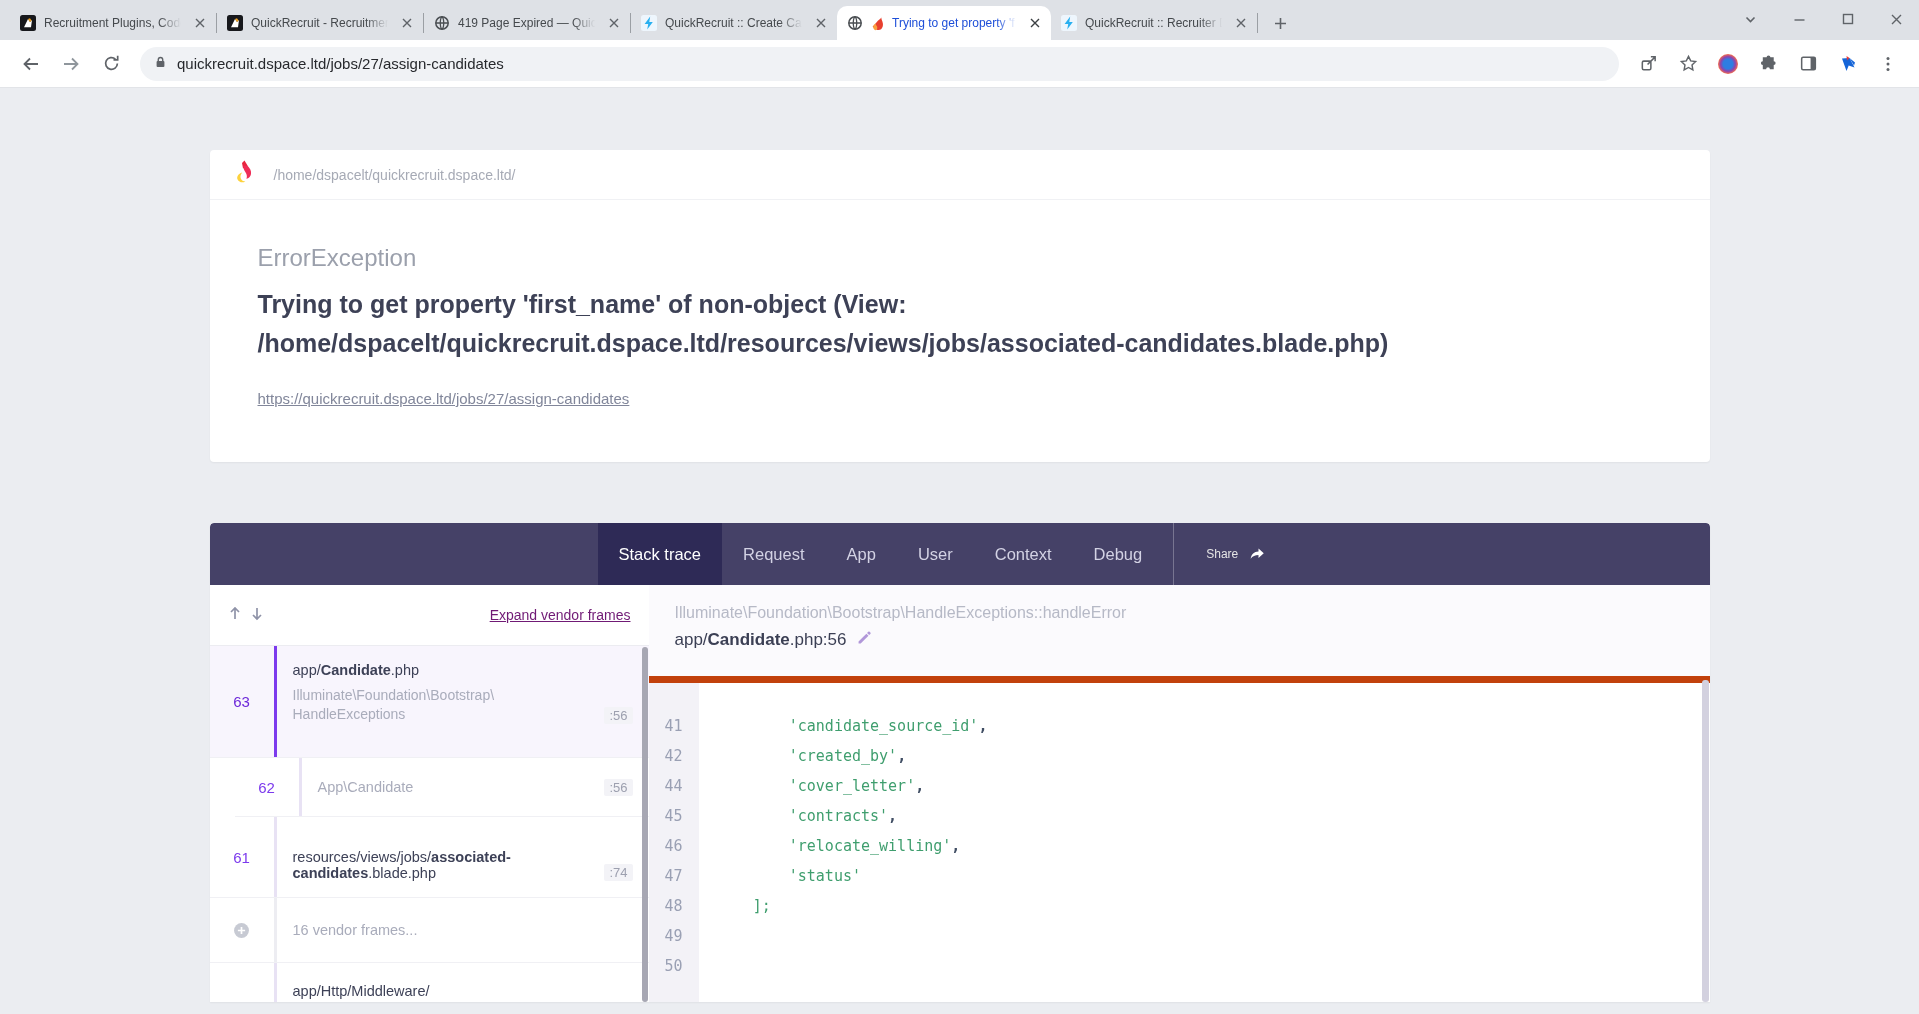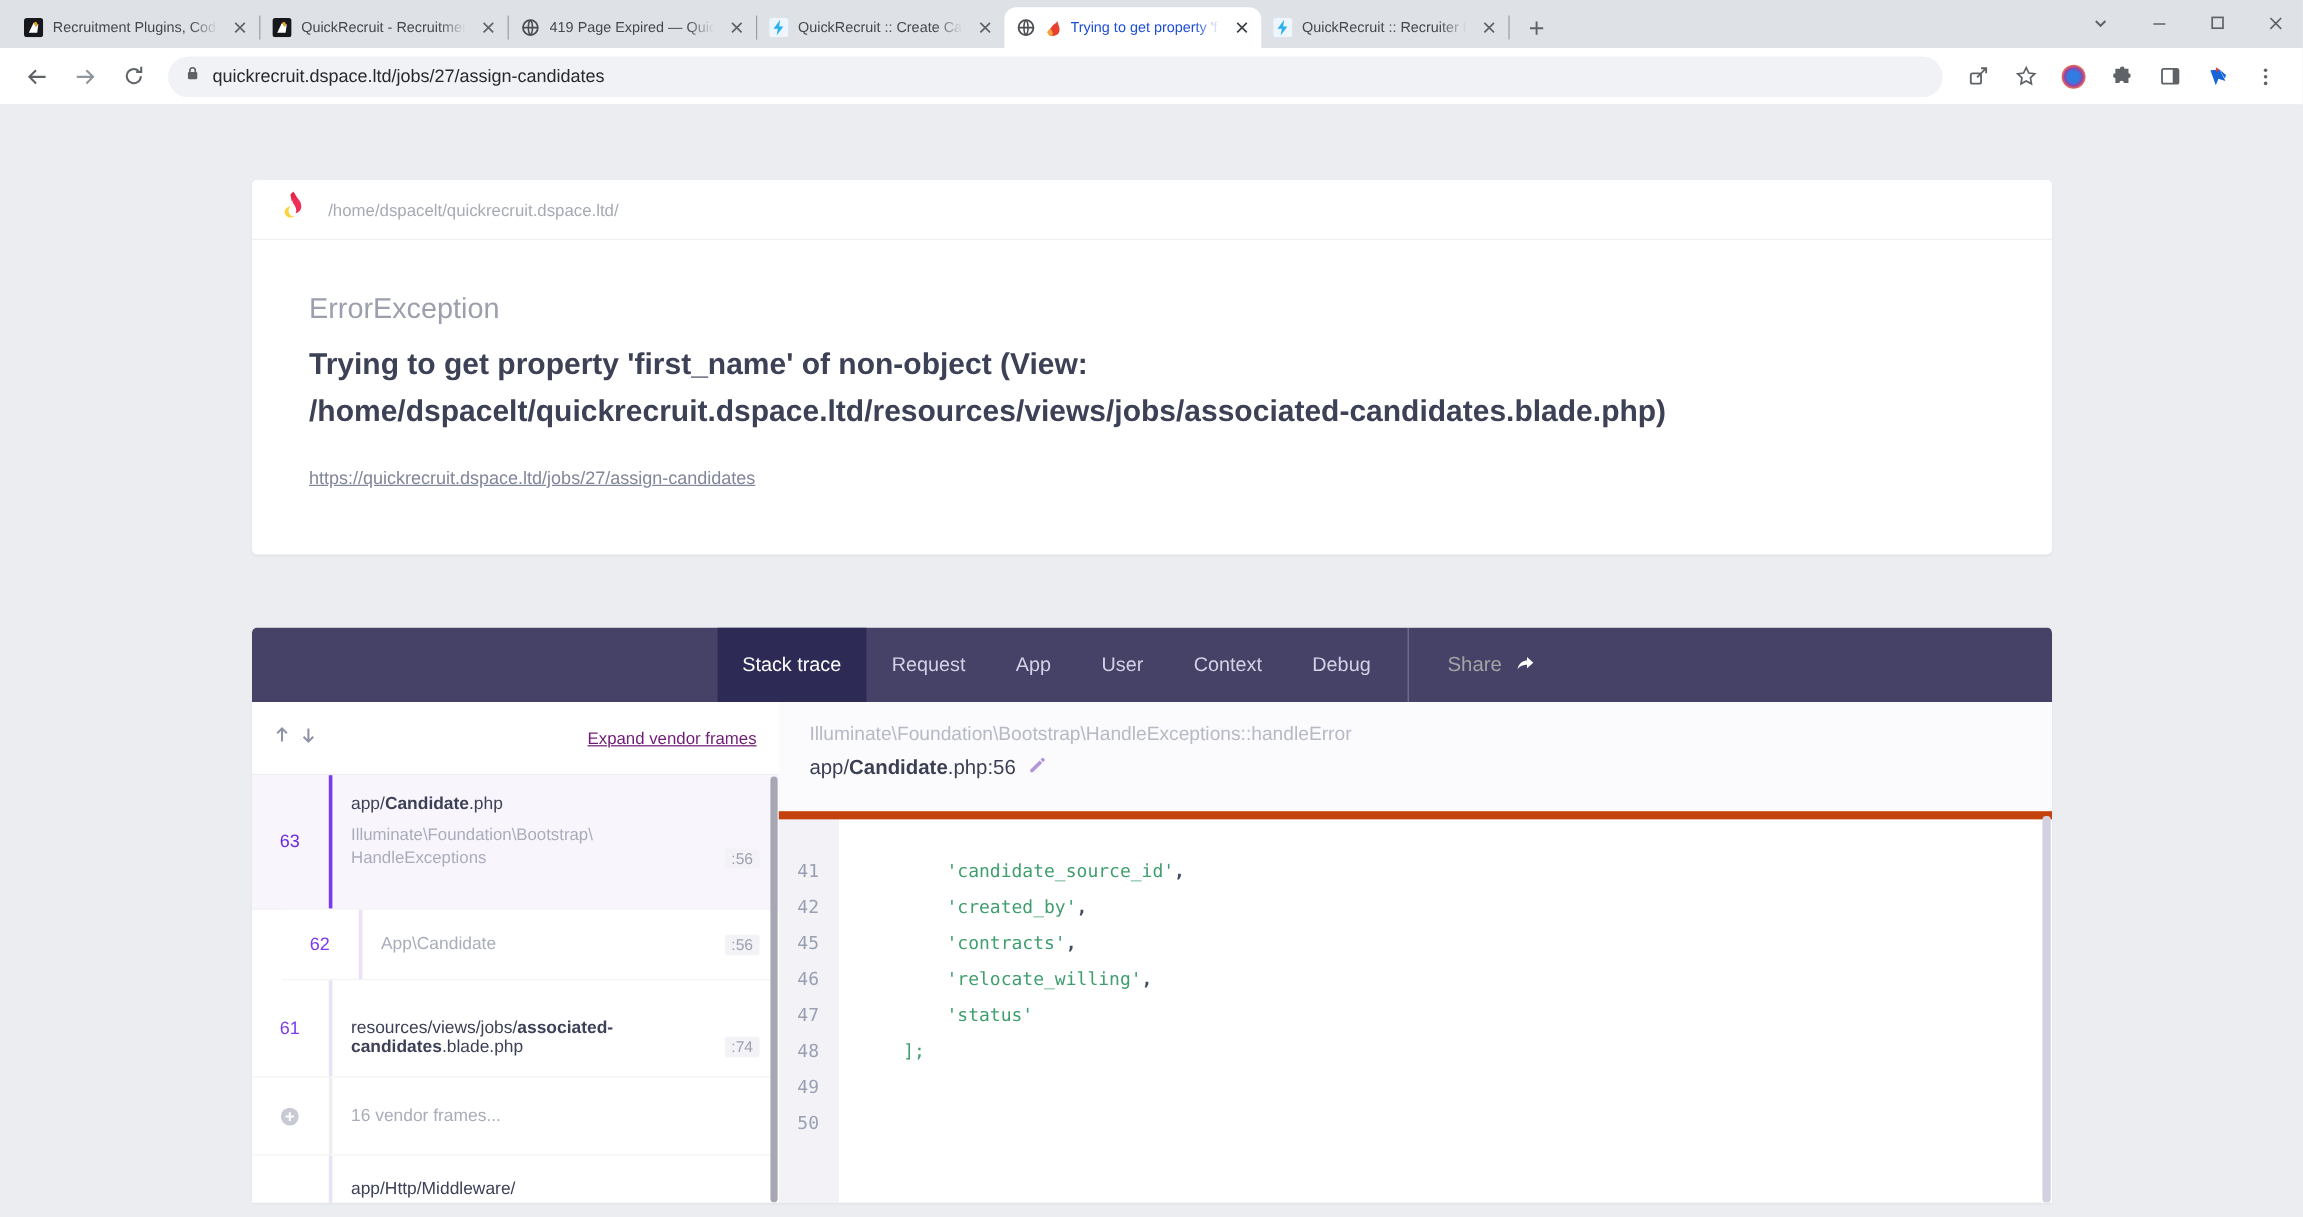--- a/index.html
+++ b/index.html
@@ -41,21 +41,21 @@
   .err-class { font-size:24px; color:#9ba0ac; font-weight:400; }
   .err-title { margin-top:13px; font-size:25px; line-height:39px; font-weight:700; color:#3d4156; }
   .err-title div { white-space:nowrap; }
   .err-link { display:inline-block; margin-top:27px; font-size:15px; color:#81869a; text-decoration:underline; }
   
   .trace-card { margin-top:61px; height:479px; overflow:hidden; display:flex; flex-direction:column; border-radius:4px 4px 0 0; }
   .tnav { height:62px; background:#454167; display:flex; align-items:stretch; padding-left:388px; border-radius:4px 4px 0 0; flex:0 0 auto; }
   .tnav-item { display:flex; align-items:center; padding:0 21px; font-size:16.5px; color:#d3d2e4; cursor:pointer; }
   .tnav-item.active { background:#2e2a56; color:#fff; }
   .tnav-sep { width:1px; background:rgba(255,255,255,.28); margin:0 10px; }
-  .tnav-share { display:flex; align-items:center; gap:10px; padding:0 22px; font-size:17px; color:#a3a3a3; cursor:pointer; }
+  .tnav-share { display:flex; align-items:center; gap:10px; padding:0 22px; font-size:12px; color:#e5e5e5; cursor:pointer; }
   .panels { flex:1; display:flex; min-height:0; }
   
   .sidebar { width:439px; position:relative; background:#fff; flex:0 0 auto; }
   .sb-head { height:61px; display:flex; align-items:center; padding:0 18px; border-bottom:1px solid #ececf1; }
   .sb-arrows { display:flex; gap:8px; }
   .sb-expand { margin-left:auto; font-size:14px; color:#701a75; text-decoration:underline; }
   .frame { display:flex; border-bottom:1px solid #f0f0f4; background:#fff; }
   .frame.selected { background:#f8f5fd; }
   .f-num { width:64px; flex:0 0 auto; display:flex; align-items:center; justify-content:center; font-size:15px; color:#7c3aed; }
   .f-num.dark { color:#6d28d9; }
@@ -421,20 +421,21 @@
                   <path d="M3 14.7V17.2h2.5l9.2-9.2-2.5-2.5L3 14.7Z" fill="#b197d9"></path>
                   <path d="M13 4.7 15.5 7.2l1.4-1.4a1.2 1.2 0 0 0 0-1.7l-.8-.8a1.2 1.2 0 0 0-1.7 0L13 4.7Z" fill="#b197d9"></path>
                 </svg>
             </span>
           </div>
         </div>
 
         <div class="code-wrap">
           <div class="cl"><span class="ln">41</span><span class="ctext"><span>        </span><span class="str">'candidate_source_id'</span><span class="tail">,</span></span></div>
           <div class="cl"><span class="ln">42</span><span class="ctext"><span>        </span><span class="str">'created_by'</span><span class="tail">,</span></span></div>
+          <div class="cl"><span class="ln">44</span><span class="ctext"><span>        </span><span class="str">'cover_letter'</span><span class="tail">,</span></span></div>
           <div class="cl"><span class="ln">45</span><span class="ctext"><span>        </span><span class="str">'contracts'</span><span class="tail">,</span></span></div>
           <div class="cl"><span class="ln">46</span><span class="ctext"><span>        </span><span class="str">'relocate_willing'</span><span class="tail">,</span></span></div>
           <div class="cl"><span class="ln">47</span><span class="ctext"><span>        </span><span class="str">'status'</span><span class="tail"></span></span></div>
           <div class="cl"><span class="ln">48</span><span class="ctext"><span>    </span><span class="str">];</span><span class="tail"></span></span></div>
           <div class="cl"><span class="ln">49</span><span class="ctext"><span></span><span class="str"></span><span class="tail"></span></span></div>
           <div class="cl"><span class="ln">50</span><span class="ctext"><span></span><span class="str"></span><span class="tail"></span></span></div>
         </div>
 
         <div class="cp-scroll"></div>
       </div>

